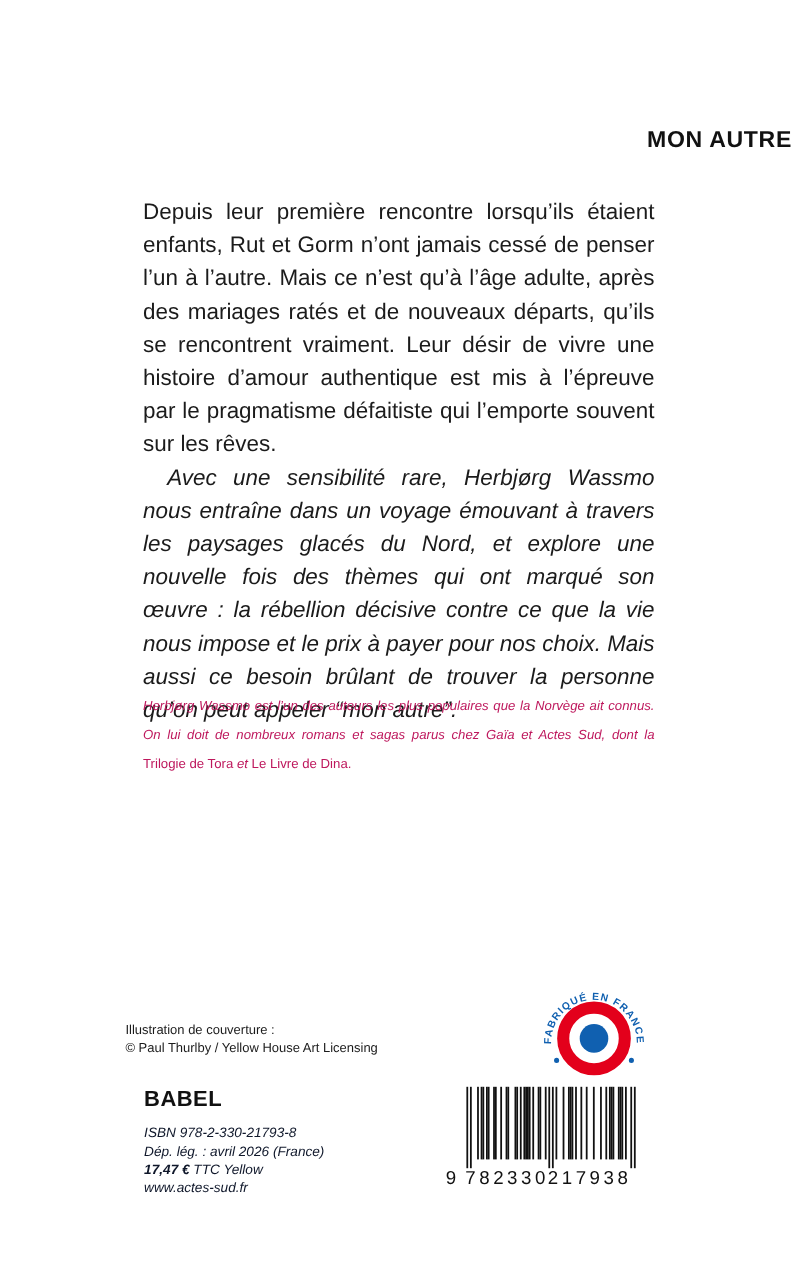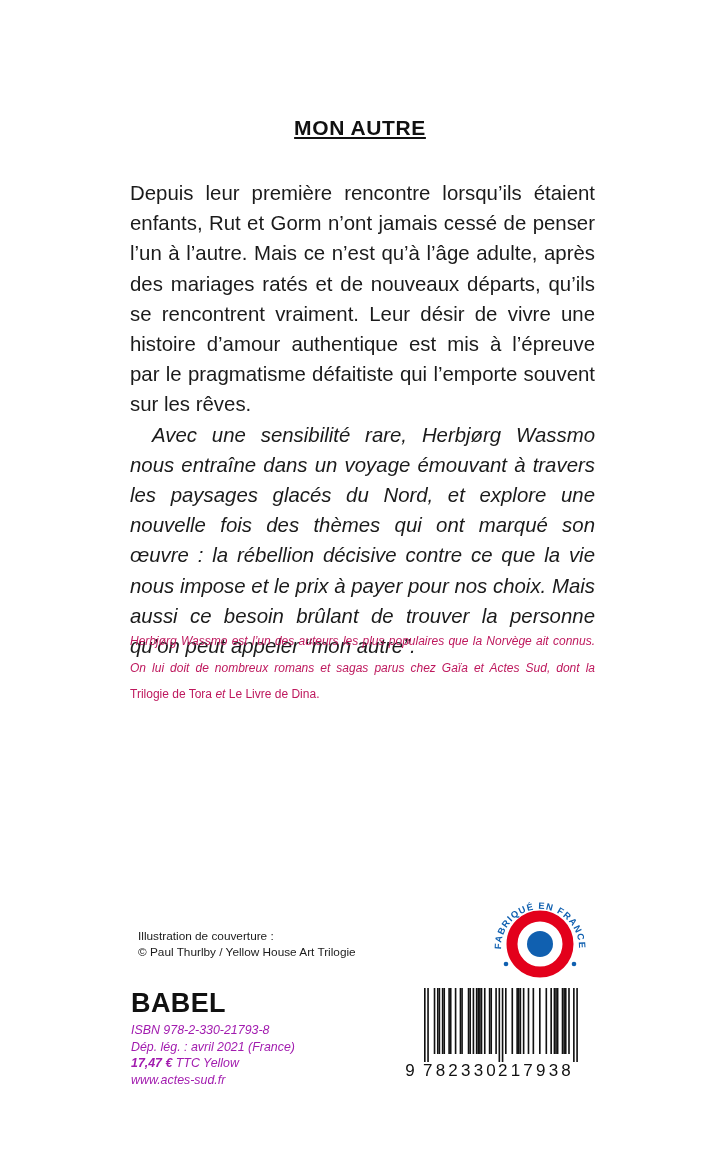--- a/index.html
+++ b/index.html
@@ -22,26 +22,25 @@
     inset: 0;
     background: #ffffff;
   }
 
   
   .title {
     position: absolute;
     left: 0;
     right: 0;
     top: 116px;
-    text-align: center;
+    text-align: right;
     font-weight: bold;
     font-size: 21px;
     letter-spacing: 0.6px;
     color: #111111;
-    text-decoration: underline;
   }
 
   
   .blurb {
     position: absolute;
     left: 130px;
     top: 178px;
     width: 465px;
     font-size: 20.4px;
     line-height: 30.2px;
@@ -69,46 +68,46 @@
     line-height: 26.6px;
     font-style: italic;
     text-align: justify;
     color: #be185d;
   }
   .bio .roman { font-style: normal; }
 
   
   .credit {
     position: absolute;
-    left: 138px;
+    left: 114px;
     top: 928px;
     font-size: 11.8px;
     line-height: 16.4px;
     color: #1b1b1b;
   }
   .credit div { white-space: nowrap; }
 
   .imprint {
     position: absolute;
     left: 131px;
     top: 988px;
-    font-size: 27px;
+    font-size: 20px;
     font-weight: bold;
     letter-spacing: 0.4px;
     color: #111111;
   }
 
   .legal {
     position: absolute;
     left: 131px;
     top: 1022px;
     font-size: 12.4px;
     line-height: 16.6px;
     font-style: italic;
-    color: #a21caf;
+    color: #0f172a;
   }
   .legal div { white-space: nowrap; }
   .legal .price b { font-weight: bold; font-style: italic; }
 
   
   .cockade {
     position: absolute;
     left: 492px;
     top: 892px;
     width: 96px;
@@ -137,28 +136,28 @@
     <p>Depuis leur première rencontre lorsqu’ils étaient enfants, Rut et Gorm n’ont jamais cessé de penser l’un à l’autre. Mais ce n’est qu’à l’âge adulte, après des mariages ratés et de nouveaux départs, qu’ils se rencontrent vraiment. Leur désir de vivre une histoire d’amour authentique est mis à l’épreuve par le pragmatisme défaitiste qui l’emporte souvent sur les rêves.</p>
     <p class="indent">Avec une sensibilité rare, Herbjørg Wassmo nous entraîne dans un voyage émouvant à travers les paysages glacés du Nord, et explore une nouvelle fois des thèmes qui ont marqué son œuvre : la rébellion décisive contre ce que la vie nous impose et le prix à payer pour nos choix. Mais aussi ce besoin brûlant de trouver la personne qu’on peut appeler “mon autre”.</p>
   </div>
 
   <div class="bio">
     <span>Herbjørg Wassmo est l’un des auteurs les plus populaires que la Norvège ait connus. On lui doit de nombreux romans et sagas parus chez Gaïa et Actes Sud, dont la </span><span class="roman">Trilogie de Tora</span><span> et </span><span class="roman">Le Livre de Dina</span><span class="roman">.</span>
   </div>
 
   <div class="credit">
     <div>Illustration de couverture :</div>
-    <div>© Paul Thurlby / Yellow House Art Trilogie</div>
+    <div>© Paul Thurlby / Yellow House Art Licensing</div>
   </div>
 
   <div class="imprint">BABEL</div>
 
   <div class="legal">
     <div>ISBN 978-2-330-21793-8</div>
-    <div>Dép. lég. : avril 2021 (France)</div>
+    <div>Dép. lég. : avril 2026 (France)</div>
     <div class="price"><b>17,47 €</b><span> TTC Yellow</span></div>
     <div>www.actes-sud.fr</div>
   </div>
 
   <div class="cockade">
     <svg width="96" height="96" viewBox="0 0 96 96" xmlns="http://www.w3.org/2000/svg">
       <defs>
         <path id="arcPath" d="M 9,56 A 39,39 0 1 1 87,56" fill="none"></path>
       </defs>
       <circle cx="48" cy="52" r="27" fill="none" stroke="#E3001B" stroke-width="13"></circle>

